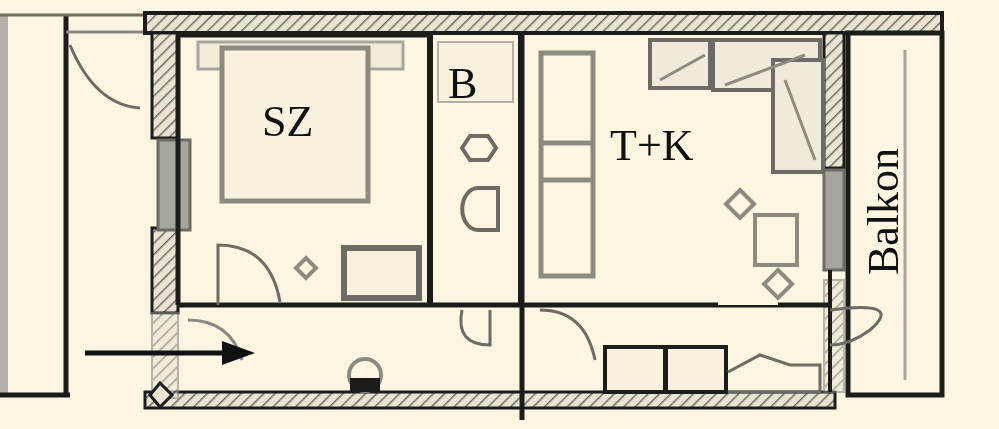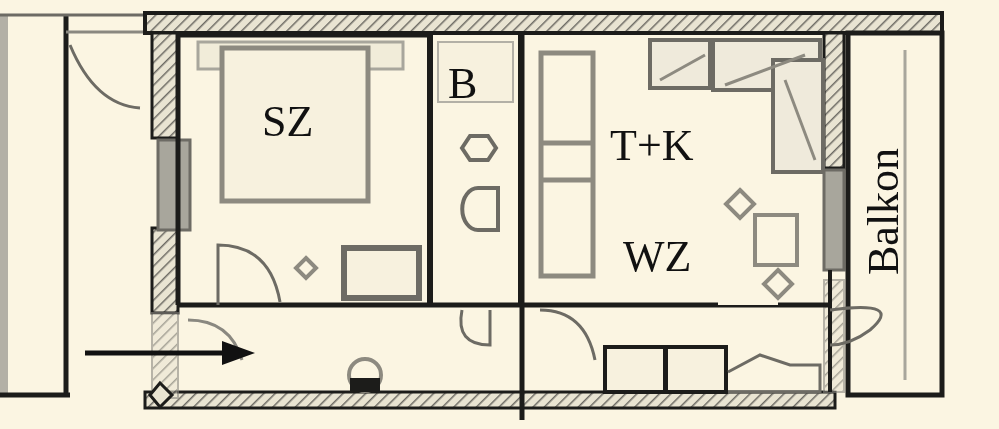--- a/index.html
+++ b/index.html
@@ -127,15 +127,14 @@
 
     <g>
       <line x1="85" y1="353" x2="225" y2="353" stroke="#111" stroke-width="5"></line>
       <path d="M222 341 L255 353 L222 365 z" fill="#111"></path>
     </g>
   </svg>
 
   <span class="label" style="left:262px; top:100px;">SZ</span>
   <span class="label" style="left:448px; top:62px;">B</span>
   <span class="label" style="left:610px; top:118px;margin-top:6px;">T+K</span>
-  <span class="label" style="left:623px; top:235px;">WZ</span>
   <span class="label vertical" style="left:862px; top:275px;">Balkon</span>
 </div>
 
 </body></html>

